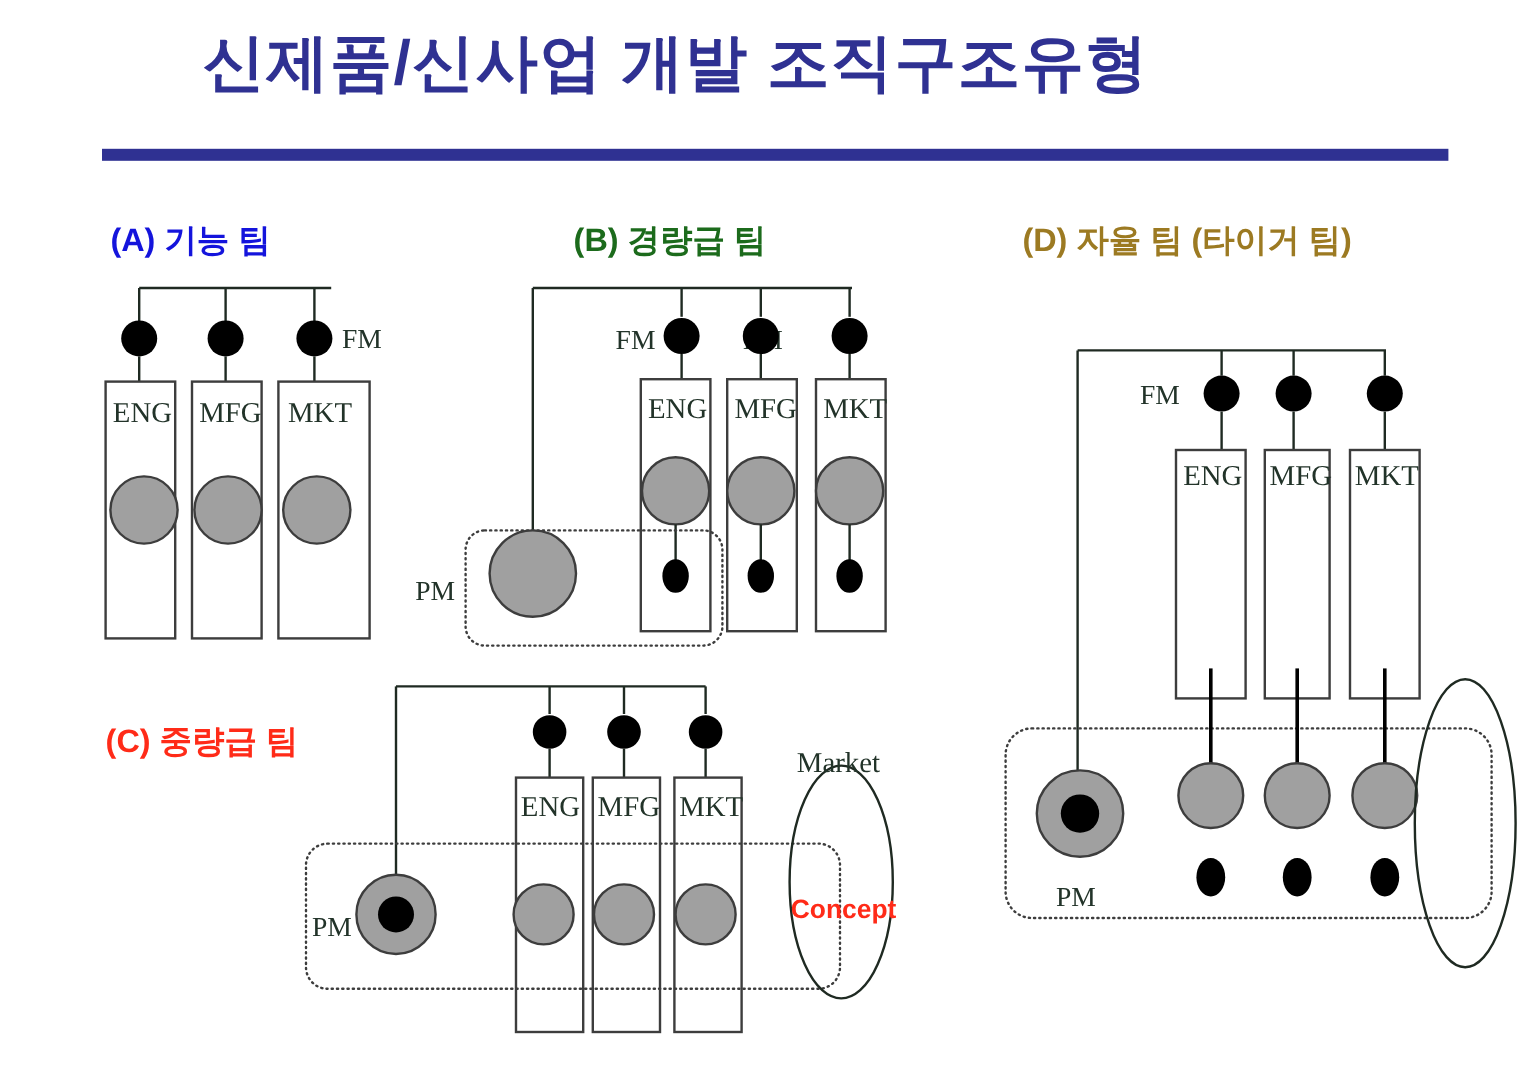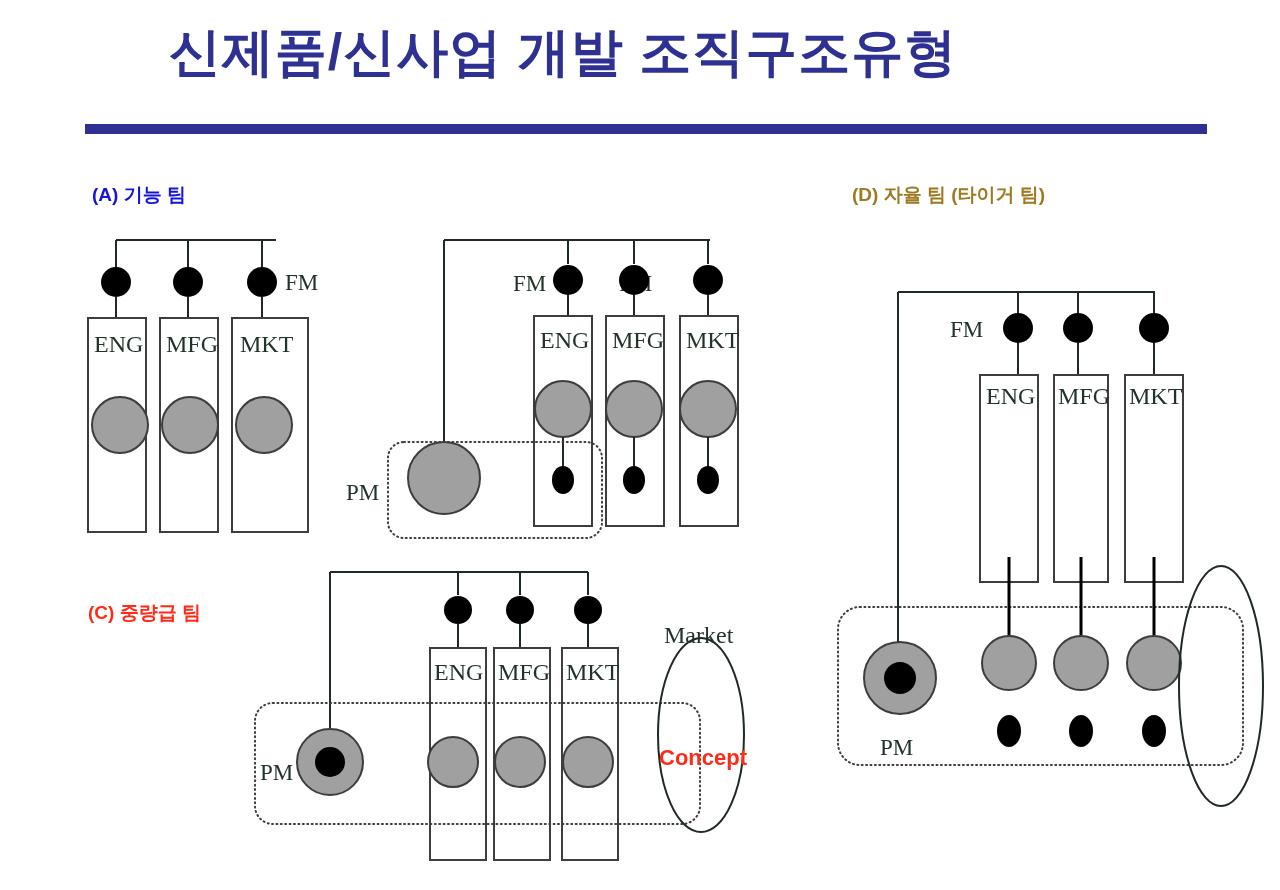--- a/index.html
+++ b/index.html
@@ -38,21 +38,21 @@
     left: 85px;
     top: 124px;
     width: 1122px;
     height: 10px;
     background: #2f3192;
   }
   .sec-title {
     position: absolute;
     font-family: "Liberation Sans", sans-serif;
     font-weight: bold;
-    font-size: 19px;
+    font-size: 27px;
     white-space: nowrap;
   }
   #titleA { left: 92px;  top: 182px; color: #1414dc; }
   #titleB { left: 478px; top: 182px; color: #1c6b1c; }
   #titleD { left: 852px; top: 182px; color: #9c7a22; }
   #titleC { left: 88px;  top: 600px; color: #ff2b18; }
   #subtitleC {
     position: absolute;
     left: 100px;
     top: 648px;
@@ -118,20 +118,21 @@
 </style>
 </head>
 <body>
 
 <div id="slide">
 
   <div class="slide-title">신제품/신사업 개발 조직구조유형</div>
   <div class="title-rule"></div>
 
   <div class="sec-title" id="titleA">(A) 기능 팀</div>
+  <div class="sec-title" id="titleB">(B) 경량급 팀</div>
   <div class="sec-title" id="titleC">(C) 중량급 팀</div>
   <div class="sec-title" id="titleD">(D) 자율 팀 (타이거 팀)</div>
 
   <svg width="1280" height="890" viewBox="0 0 1280 890">
 
     <g>
 
       <path class="line" d="M116 240 H 276"></path>
       <path class="line" d="M116 240 V 268"></path>
       <path class="line" d="M188 240 V 268"></path>

